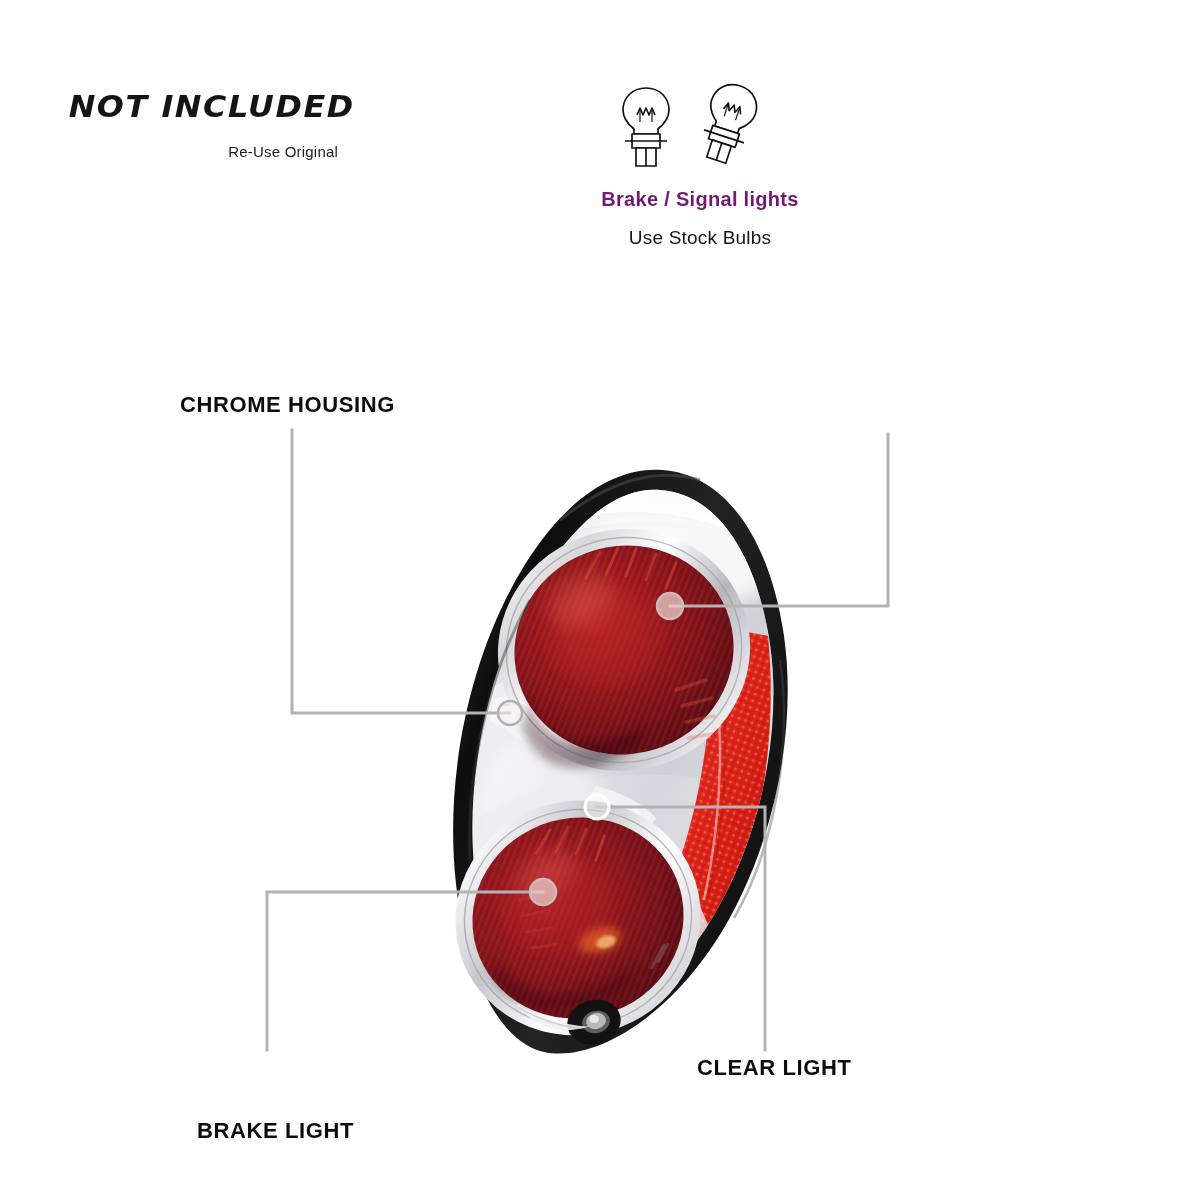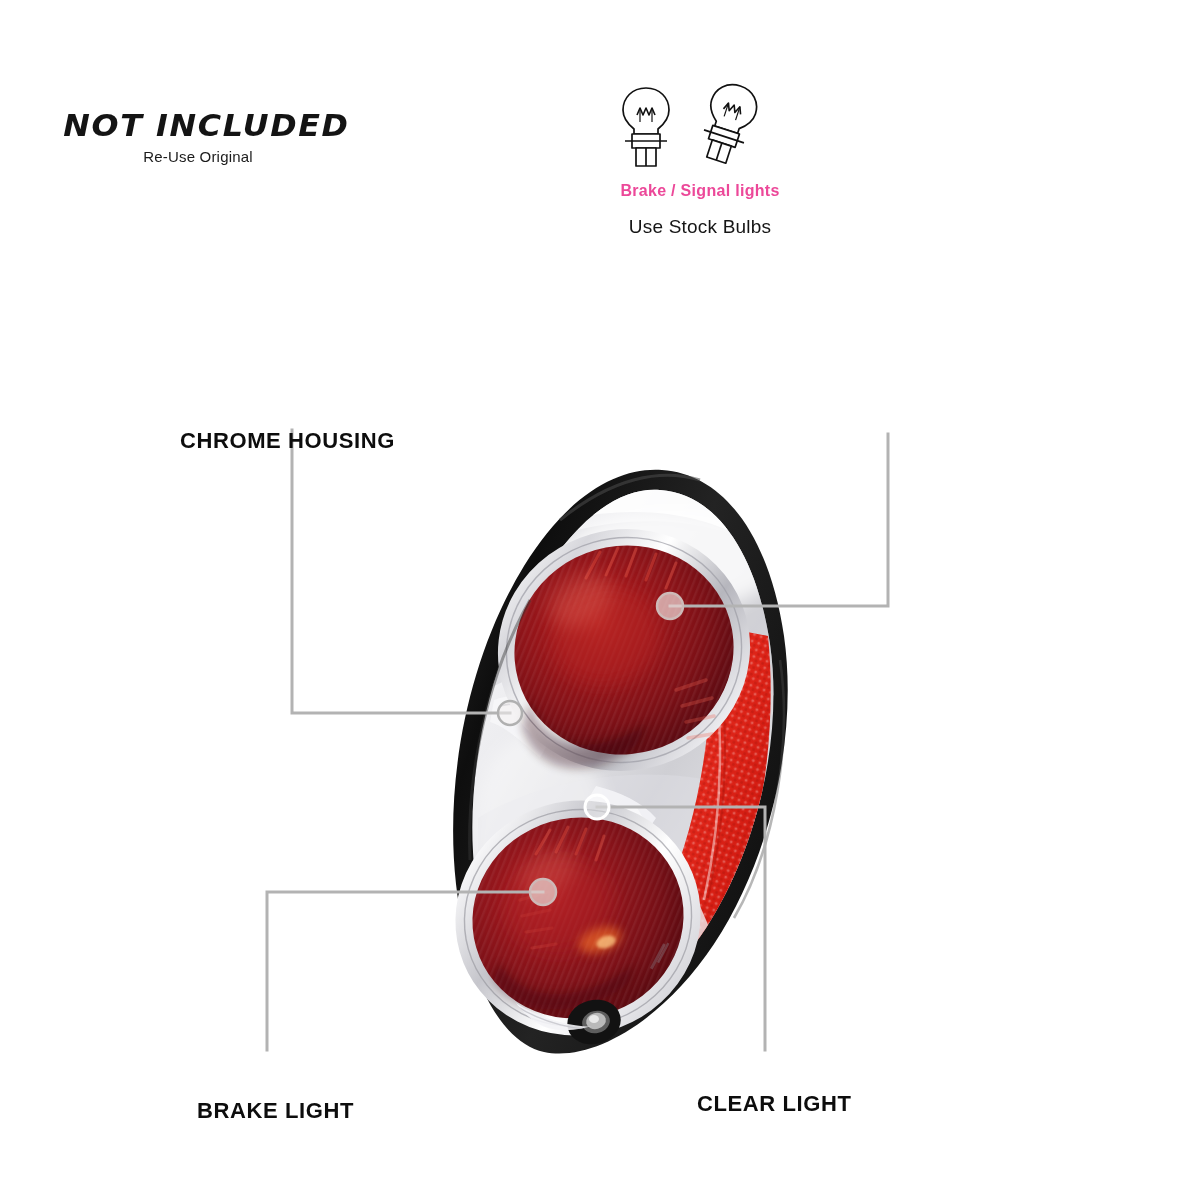--- a/index.html
+++ b/index.html
@@ -7,56 +7,56 @@
     width:1200px;height:1200px;
     background:#ffffff;
     font-family:"Liberation Sans", sans-serif;
     position:relative;
     overflow:hidden;
     -webkit-font-smoothing:antialiased;
   }
   .stage{position:absolute;left:0;top:0;width:1200px;height:1200px;}
 
   
-  .badge{position:absolute;left:58px;top:111px;width:280px;text-align:center;}
+  .badge{position:absolute;left:58px;top:92px;width:280px;text-align:right;}
   .badge-main{
     font-family:"DejaVu Sans", sans-serif;
     font-weight:700;font-style:italic;
     font-size:30px;letter-spacing:1.5px;
     color:#141414;line-height:1;
     transform:scaleX(1.06);transform-origin:left center;
     white-space:nowrap;
   }
   .badge-sub{
-    margin-top:7px;
+    margin-top:21px;
     font-size:15px;color:#1b1b1b;font-weight:400;
     letter-spacing:.2px;white-space:nowrap;
   }
 
   
   .bulbs{position:absolute;left:545px;top:82px;width:310px;text-align:center;}
   .bulbs-icon{height:90px;display:flex;justify-content:center;align-items:flex-end;}
   .bulbs-title{
-    margin-top:10px;font-size:16px;font-weight:700;color:#ec4899;
+    margin-top:16px;font-size:20px;font-weight:700;color:#701a75;
     letter-spacing:.3px;white-space:nowrap;
   }
   .bulbs-sub{
     margin-top:16px;font-size:19px;font-weight:400;color:#151515;
     letter-spacing:.2px;white-space:nowrap;
   }
 
   
   .callout{
     position:absolute;
     font-size:22px;font-weight:700;color:#0d0d0d;
-    letter-spacing:.6px;white-space:nowrap;margin-top:36px;
+    letter-spacing:.6px;white-space:nowrap;
   }
   #lbl-chrome  {left:180px; top:392px;}
   #lbl-turn    {left:784px; top:392px;}
-  #lbl-brake   {left:197px; top:1062px;}
+  #lbl-brake   {left:197px; top:1118px;}
   #lbl-clear   {left:697px; top:1055px;}
 
   
   svg.layer{position:absolute;left:0;top:0;width:1200px;height:1200px;overflow:visible;}
   svg.layer.lines{pointer-events:none;}
 </style>
 </head>
 <body>
 
 <div class="stage">

